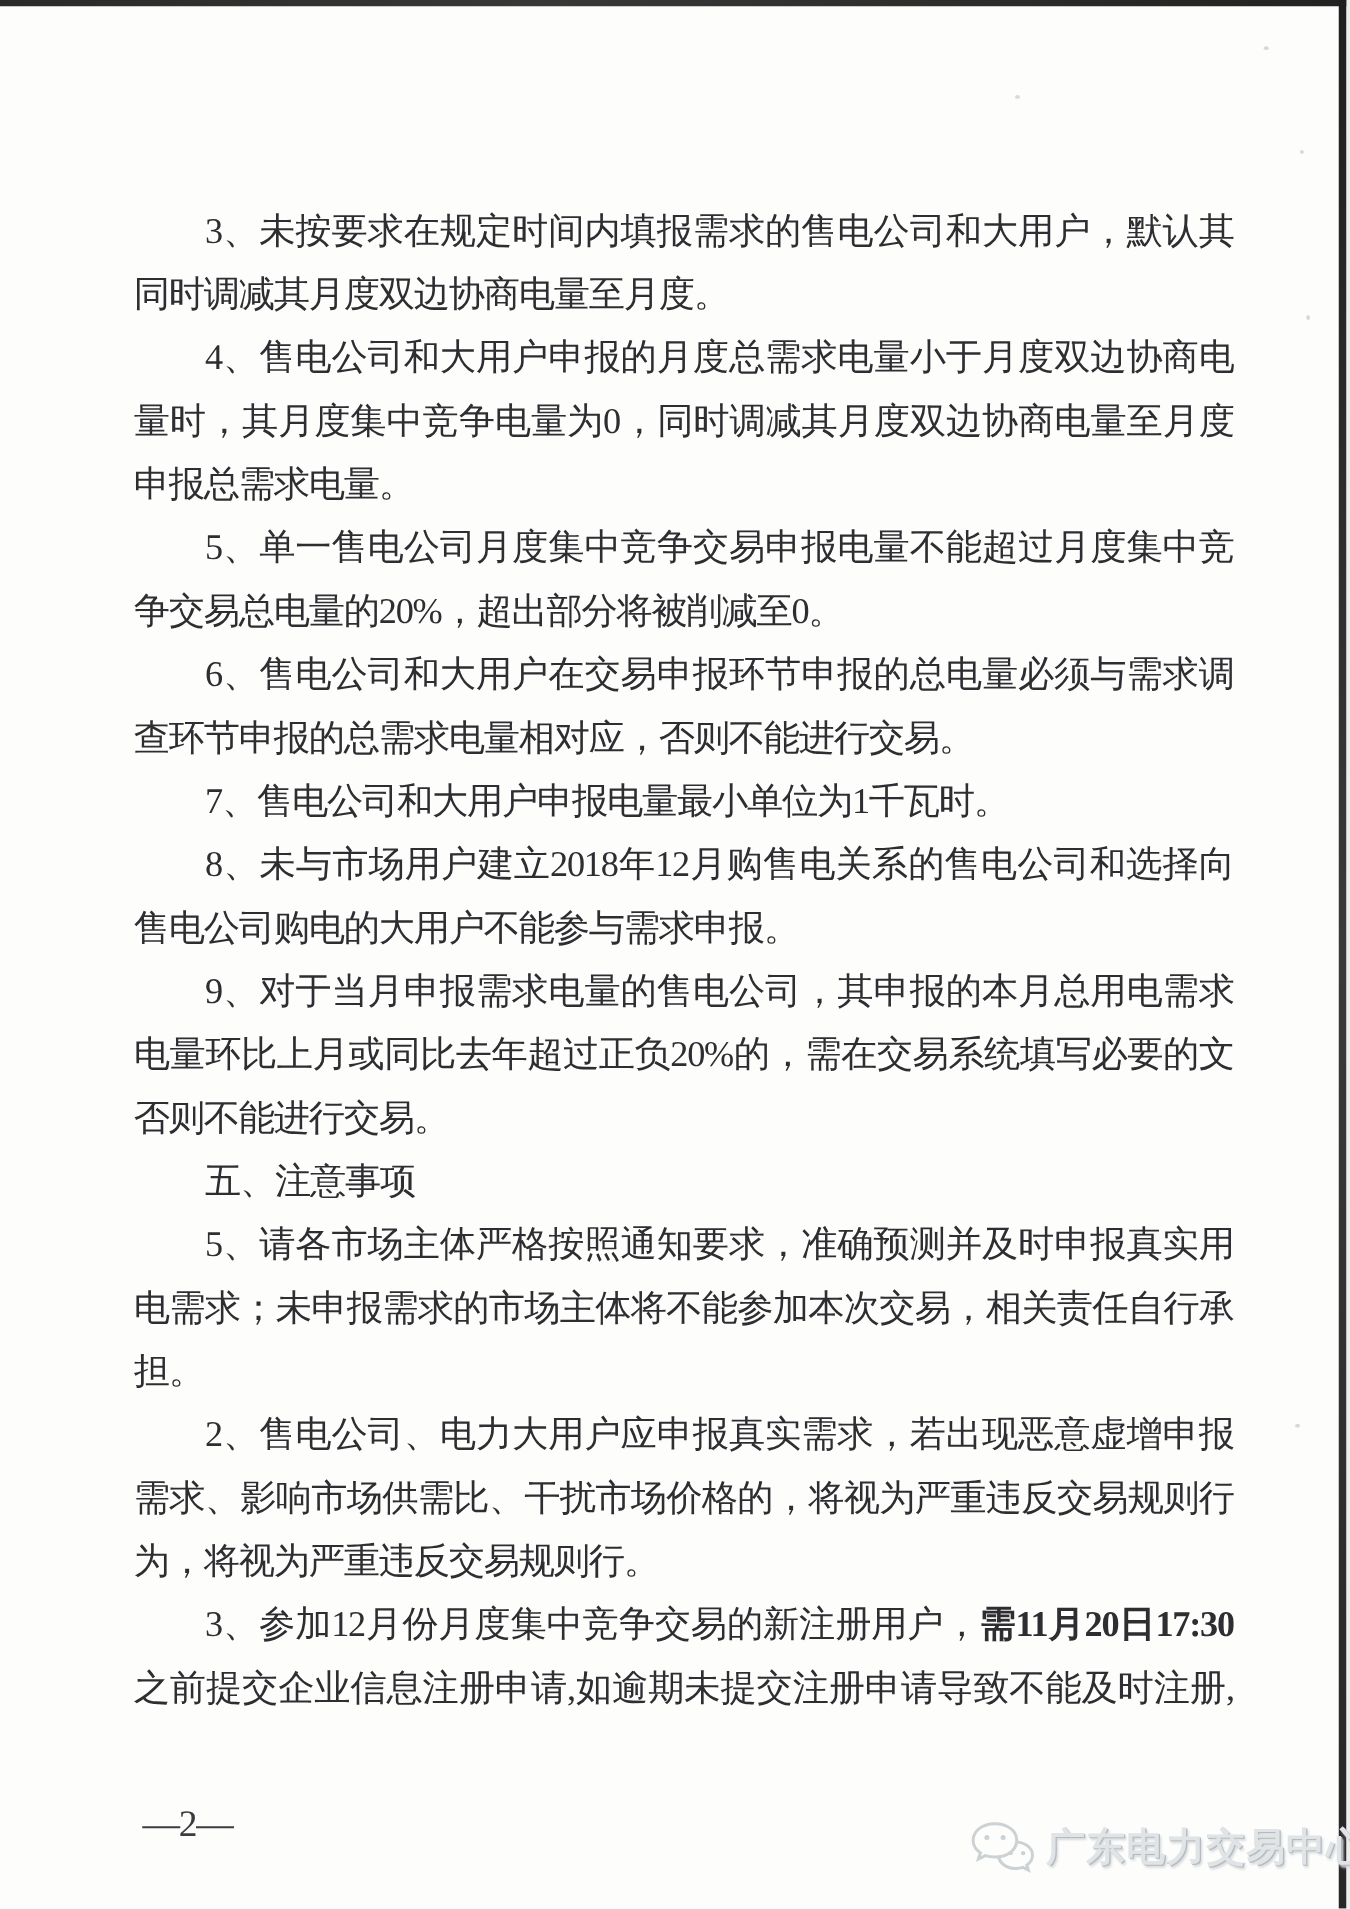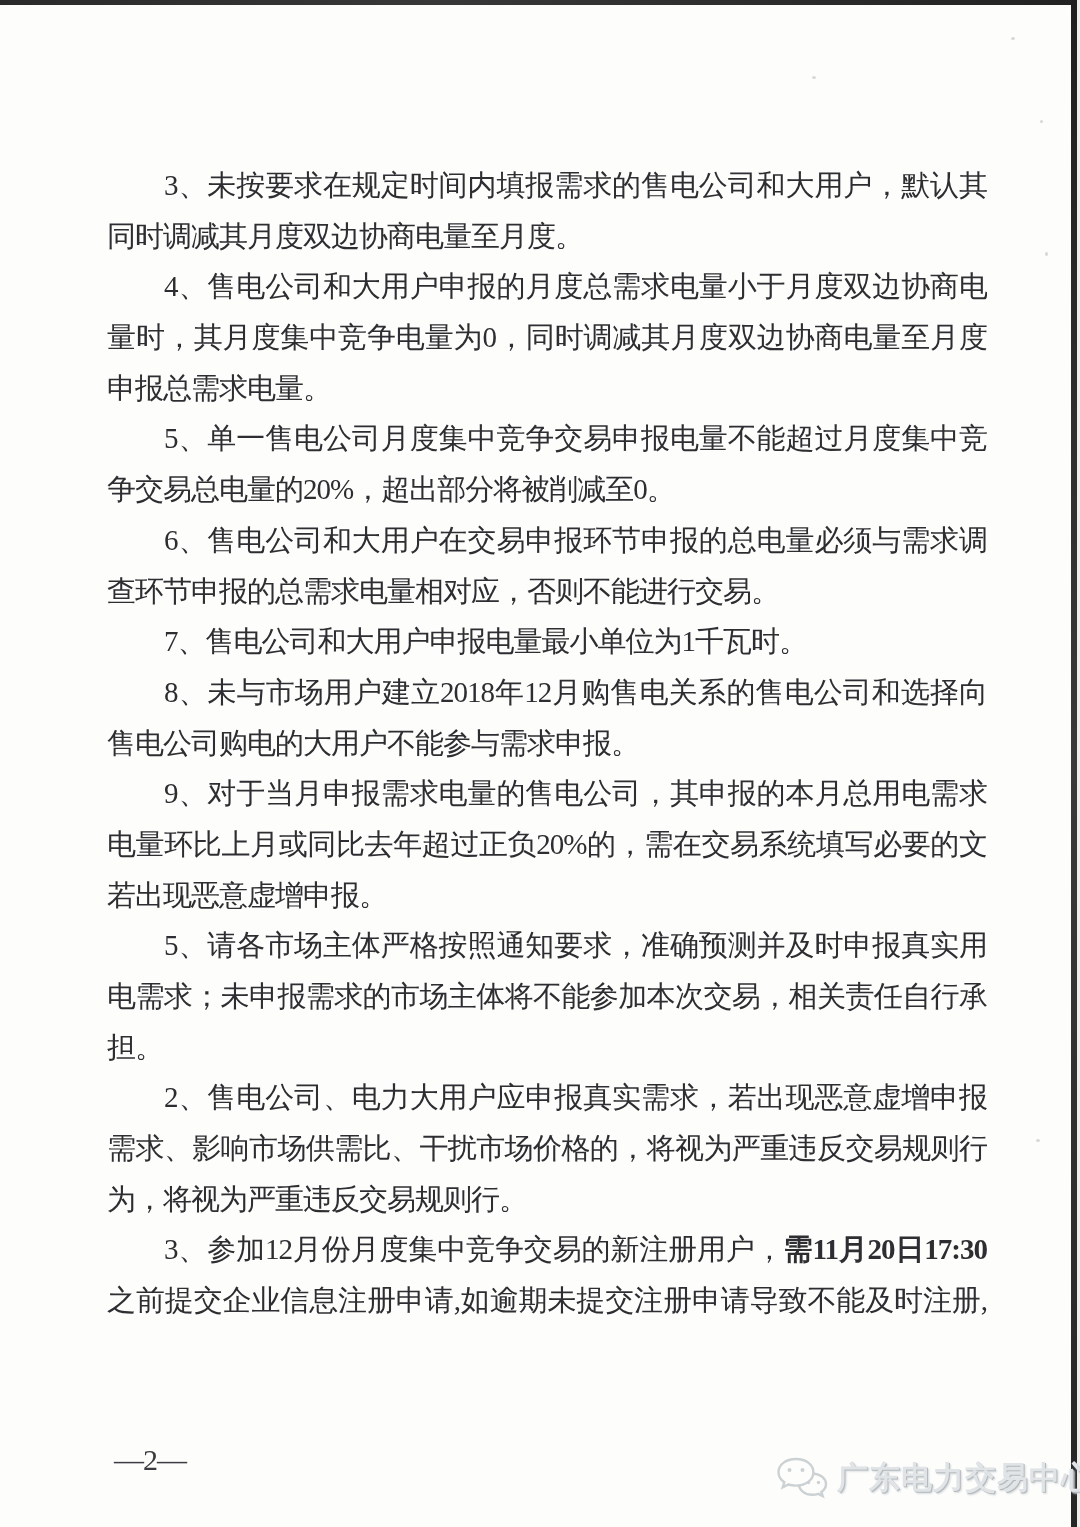--- a/index.html
+++ b/index.html
@@ -103,21 +103,22 @@
       <div class="line"><span>申报总需求电量。</span></div>
       <div class="line indent full"><span>5、单一售电公司月度集中竞争交易申报电量不能超过月度集中竞</span></div>
       <div class="line"><span>争交易总电量的20%，超出部分将被削减至0。</span></div>
       <div class="line indent full"><span>6、售电公司和大用户在交易申报环节申报的总电量必须与需求调</span></div>
       <div class="line"><span>查环节申报的总需求电量相对应，否则不能进行交易。</span></div>
       <div class="line indent"><span>7、售电公司和大用户申报电量最小单位为1千瓦时。</span></div>
       <div class="line indent full"><span>8、未与市场用户建立2018年12月购售电关系的售电公司和选择向</span></div>
       <div class="line"><span>售电公司购电的大用户不能参与需求申报。</span></div>
       <div class="line indent full"><span>9、对于当月申报需求电量的售电公司，其申报的本月总用电需求</span></div>
       <div class="line full"><span>电量环比上月或同比去年超过正负20%的，需在交易系统填写必要的文</span></div>
-      <div class="line"><span>若出现恶意虚增申报。</span></div>
+      <div class="line"><span>否则不能进行交易。</span></div>
+      <div class="line indent"><span>五、注意事项</span></div>
       <div class="line indent full"><span>5、请各市场主体严格按照通知要求，准确预测并及时申报真实用</span></div>
       <div class="line full"><span>电需求；未申报需求的市场主体将不能参加本次交易，相关责任自行承</span></div>
       <div class="line"><span>担。</span></div>
       <div class="line indent full"><span>2、售电公司、电力大用户应申报真实需求，若出现恶意虚增申报</span></div>
       <div class="line full"><span>需求、影响市场供需比、干扰市场价格的，将视为严重违反交易规则行</span></div>
       <div class="line"><span>为，将视为严重违反交易规则行。</span></div>
       <div class="line indent full"><span>3、参加12月份月度集中竞争交易的新注册用户，</span><b>需11月20日17:30</b></div>
       <div class="line full"><span>之前提交企业信息注册申请,如逾期未提交注册申请导致不能及时注册,</span></div>
     </div>
 

